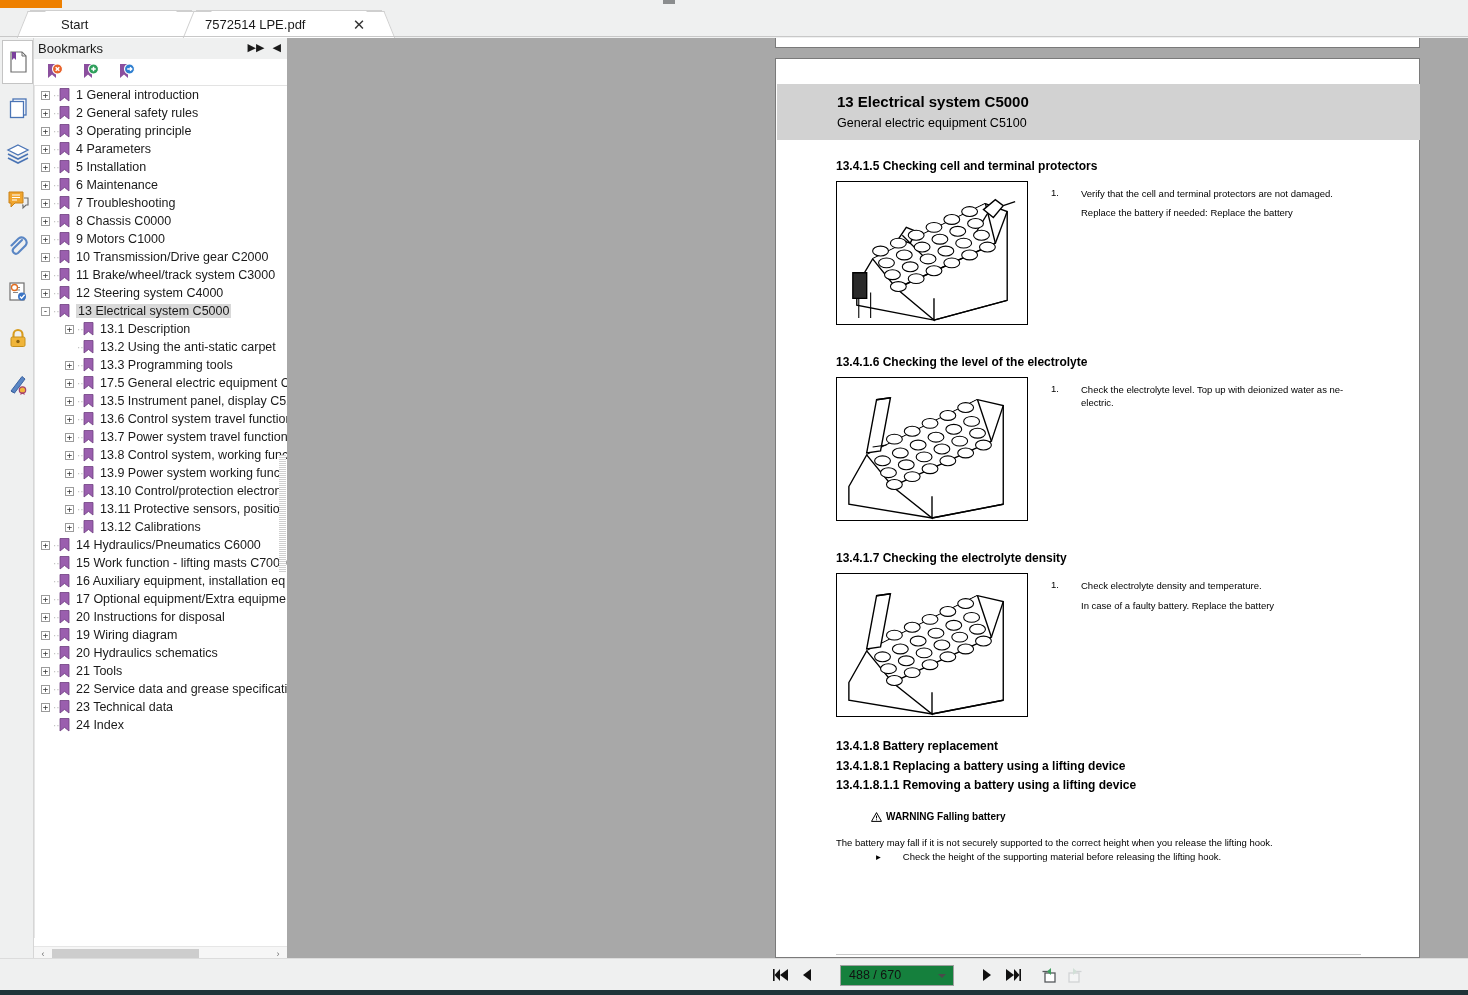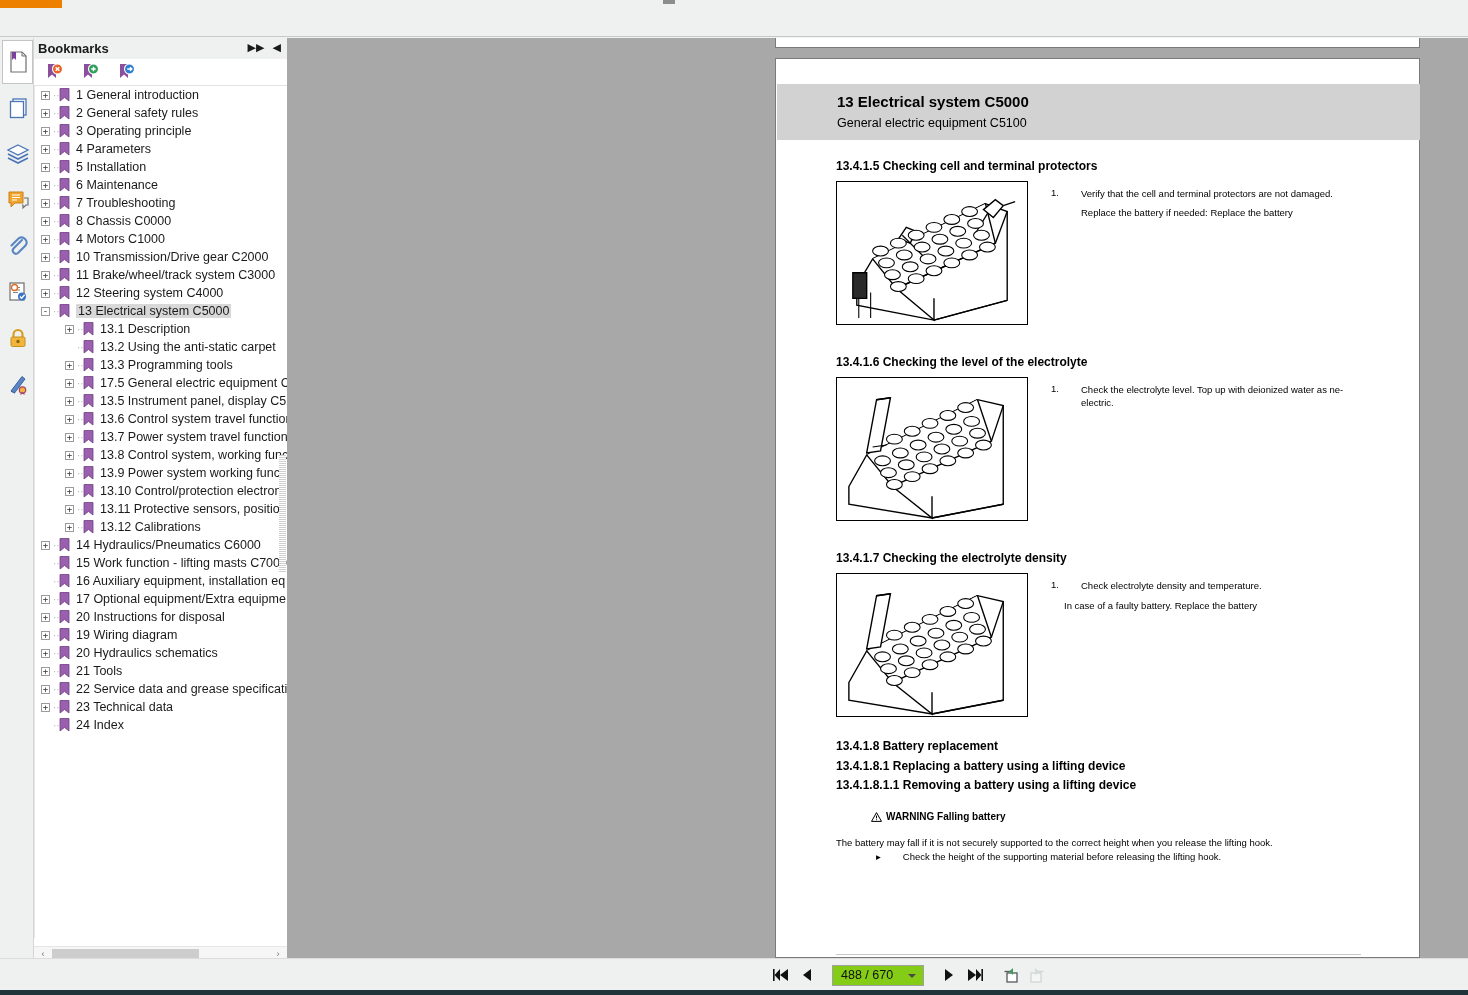--- a/index.html
+++ b/index.html
@@ -70,21 +70,21 @@
   
   .bm-panel {
     position: absolute; left: 34px; top: 38px; width: 253px; height: 920px;
     background: #ffffff;
   }
   .bm-header {
     position: absolute; left: 0; top: 0; width: 253px; height: 21px;
     background: #eff0f0;
     display: flex; align-items: center;
   }
-  .bm-header .title { margin-left: 4px; font-size: 13px; color: #1a1a1a; font-weight: bold; }
+  .bm-header .title { margin-left: 4px; font-size: 13px; color: #1a1a1a; }
   .bm-header .hdr-btns {
     position: absolute; right: 6px; top: 3px;
     display: flex; gap: 8px; align-items: center;
   }
   .hdr-btn { font-size: 11px; color: #1a1a1a; cursor: pointer; line-height: 13px; }
 
   .bm-toolbar {
     position: absolute; left: 0; top: 21px; width: 253px; height: 27px;
     background: #ffffff; border-bottom: 1px solid #e3e3e3;
     display: flex; align-items: center; padding-left: 10px; gap: 16px;
@@ -204,22 +204,22 @@
   .nav-group {
     position: absolute; left: 768px; top: 4px;
     display: flex; align-items: center; gap: 0px;
   }
   .nav-btn {
     width: 26px; height: 24px; display: flex; align-items: center;
     justify-content: center; cursor: pointer;
   }
   .nav-btn.disabled { opacity: 0.35; }
   .page-box {
-    width: 92px; height: 21px; background: #84cc16; border: 1px solid #a0a0a0;
-    display: flex; align-items: center; position: relative; margin: 0 12px;
+    width: 114px; height: 21px; background: #15803d; border: 1px solid #a0a0a0;
+    display: flex; align-items: center; position: relative; margin: 0 20px;
   }
   .page-box .pv {
     font-size: 12.5px; color: #111; margin-left: 8px;
   }
   .page-box .caret {
     position: absolute; right: 7px; top: 8px;
     width: 0; height: 0; border-left: 4px solid transparent;
     border-right: 4px solid transparent; border-top: 4px solid #4a4a4a;
   }
   .taskbar {
@@ -228,20 +228,33 @@
   }
 </style>
 </head>
 <body>
 
 <div id="app">
 
   <div class="orange-accent"></div>
   <div class="top-mark"></div>
 
+  <div class="tabstrip">
+    <div class="tab tab-start">
+      <span class="slant-l"></span>
+      <span class="slant-r"></span>
+      <span class="tab-label">Start</span>
+    </div>
+    <div class="tab tab-doc">
+      <span class="slant-l"></span>
+      <span class="slant-r"></span>
+      <span class="tab-label">7572514 LPE.pdf</span>
+      <span class="tab-close">✕</span>
+    </div>
+  </div>
   <div class="tabstrip-line"></div>
 
   <div class="iconrail">
 
     <div class="rail-btn active" style="top:2px">
       <svg width="22" height="24" viewBox="0 0 22 24">
         <path d="M4 2 h11 l4 4 v16 h-15 z" fill="#fff" stroke="#6f6f6f" stroke-width="1.2"></path>
         <path d="M15 2 v4 h4 z" fill="#e7e7e7" stroke="#6f6f6f" stroke-width="1"></path>
         <path d="M5 2 h4 v8 l-2 -2 l-2 2 z" fill="#7b3f9d"></path>
       </svg>
@@ -402,21 +415,21 @@
               <path d="M1 0.5 h9 v12.5 l-4.5 -3.6 l-4.5 3.6 z" fill="#9a5fae" stroke="#6e3f80" stroke-width="0.8"></path>
             </svg></span>
           <span class="lbl">8 Chassis C0000</span>
         </div>
         <div class="bm-row" style="padding-left: 6px;">
           <span class="exp">+</span>
           <span class="dots">··</span>
           <span class="bflag"><svg width="11" height="14" viewBox="0 0 11 14">
               <path d="M1 0.5 h9 v12.5 l-4.5 -3.6 l-4.5 3.6 z" fill="#9a5fae" stroke="#6e3f80" stroke-width="0.8"></path>
             </svg></span>
-          <span class="lbl">4 Motors C1000</span>
+          <span class="lbl">9 Motors C1000</span>
         </div>
         <div class="bm-row" style="padding-left: 6px;">
           <span class="exp">+</span>
           <span class="dots">··</span>
           <span class="bflag"><svg width="11" height="14" viewBox="0 0 11 14">
               <path d="M1 0.5 h9 v12.5 l-4.5 -3.6 l-4.5 3.6 z" fill="#9a5fae" stroke="#6e3f80" stroke-width="0.8"></path>
             </svg></span>
           <span class="lbl">10 Transmission/Drive gear C2000</span>
         </div>
         <div class="bm-row" style="padding-left: 6px;">
@@ -782,21 +795,21 @@
             <ellipse cx="58" cy="62" rx="8" ry="5"></ellipse>
               <ellipse cx="76" cy="54" rx="8" ry="5"></ellipse>
             <ellipse cx="94" cy="46" rx="8" ry="5"></ellipse>
               <ellipse cx="112" cy="38" rx="8" ry="5"></ellipse>
             <ellipse cx="130" cy="30" rx="8" ry="5"></ellipse>
           </g>
         </svg>
       </div>
       <div class="step-num" style="left:275px; top:520px;">1.</div>
       <div class="step-txt" style="left:305px; top:520px;">Check electrolyte density and temperature.</div>
-      <div class="step-txt" style="left:288px; top:540px;">In case of a faulty battery. Replace the battery</div>
+      <div class="step-txt" style="left:305px; top:540px;">In case of a faulty battery. Replace the battery</div>
 
       <div class="sect-h" style="top:680px">13.4.1.8 Battery replacement</div>
       <div class="sect-h" style="top:700px">13.4.1.8.1 Replacing a battery using a lifting device</div>
       <div class="sect-h" style="top:719px">13.4.1.8.1.1 Removing a battery using a lifting device</div>
 
       <div class="warn-title" style="top:752px">
         <svg width="11" height="10" viewBox="0 0 11 10">
           <path d="M5.5 0.6 L10.5 9.4 L0.5 9.4 Z" fill="none" stroke="#000" stroke-width="1"></path>
           <path d="M5.5 3.6 v2.8" stroke="#000" stroke-width="1"></path>
           <circle cx="5.5" cy="7.8" r="0.55" fill="#000"></circle>

